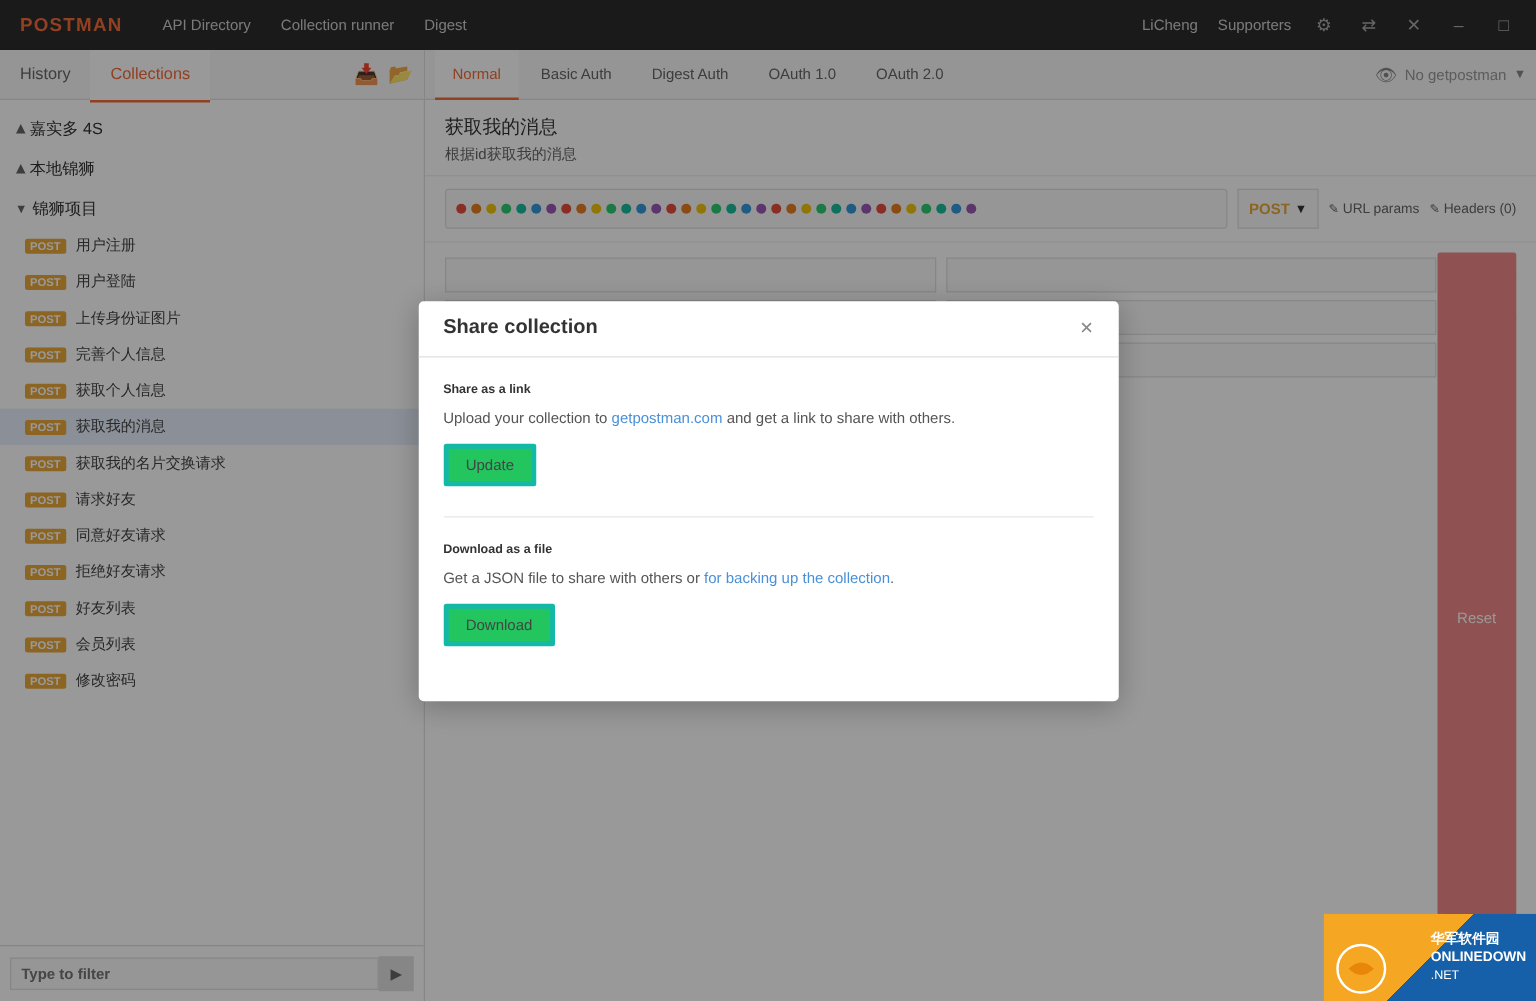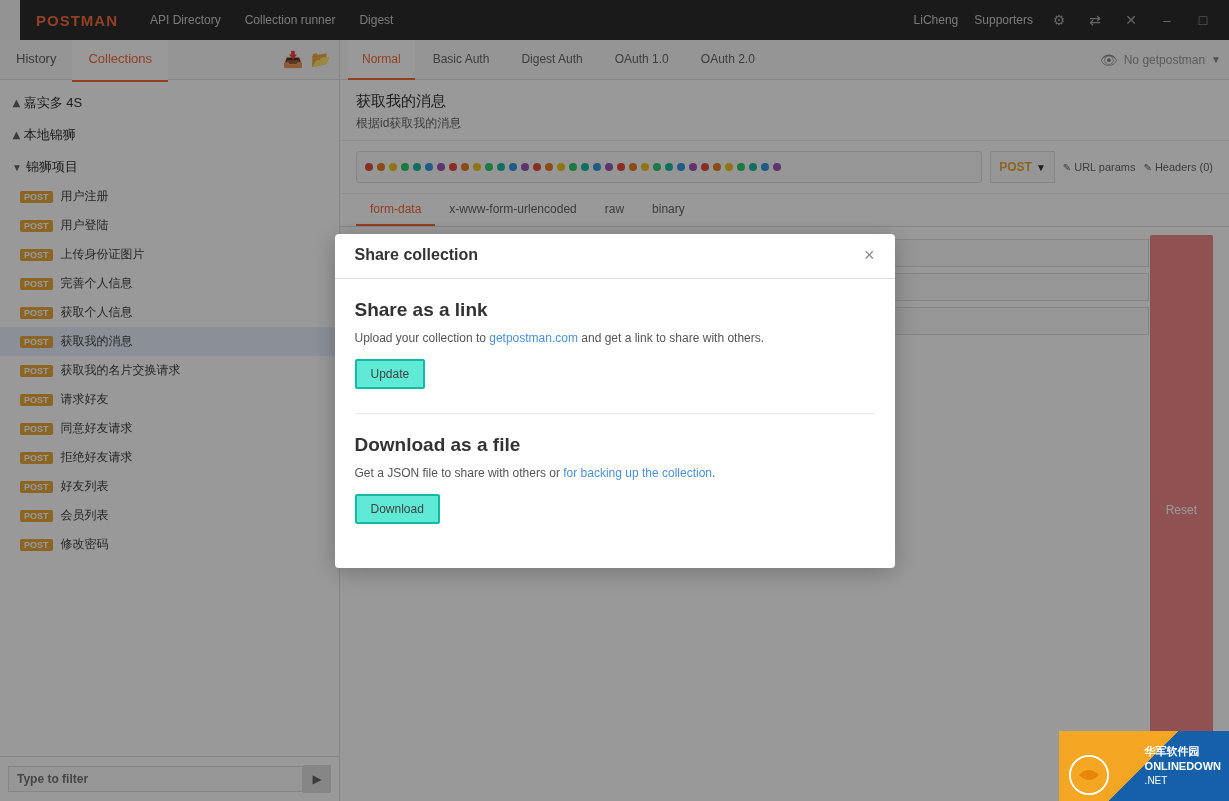--- a/index.html
+++ b/index.html
@@ -7,21 +7,20 @@
 
     
     .top-nav {
       background: #2c2c2c;
       height: 40px;
       display: flex;
       align-items: center;
       padding: 0 16px;
       gap: 24px;
       color: #ccc;
-      margin-left: 20px;
     }
     .top-nav .brand {
       color: #f26b3a;
       font-weight: bold;
       font-size: 15px;
       letter-spacing: 1px;
       margin-right: 8px;
     }
     .top-nav .nav-link {
       color: #ccc;
@@ -390,37 +389,37 @@
       font-size: 18px;
       line-height: 1;
     }
     .modal-body {
       padding: 20px;
     }
     .share-section {
       margin-bottom: 24px;
     }
     .share-section-title {
-      font-size: 19px;
+      font-size: 10px;
       font-weight: 600;
       color: #333;
       margin-bottom: 8px;
     }
     .share-section-desc {
       font-size: 12px;
       color: #555;
       margin-bottom: 12px;
       line-height: 1.5;
     }
     .share-section-desc a, .share-section-desc .link-text {
       color: #4a90d9;
     }
     .share-btn {
-      border: 2px solid #14b8a6;
-      background: #5eead4;
+      border: 4px solid #14b8a6;
+      background: #22c55e;
       padding: 6px 14px;
       font-size: 12px;
       cursor: pointer;
       color: #444;
       border-radius: 2px;
     }
     .modal-divider {
       border: none;
       border-top: 1px solid #e8e8e8;
       margin: 8px 0 20px;
@@ -628,26 +627,20 @@
       <span class="url-btn">
         <span style="font-size:10px;">✎</span>
         <span>URL params</span>
       </span>
       <span class="url-btn">
         <span style="font-size:10px;">✎</span>
         <span>Headers (0)</span>
       </span>
     </div>
 
-    <div class="params-tabs">
-      <div class="param-tab active">form-data</div>
-      <div class="param-tab">x-www-form-urlencoded</div>
-      <div class="param-tab">raw</div>
-      <div class="param-tab">binary</div>
-    </div>
 
     <div class="params-area" style="position:relative;">
       <div class="param-row">
         <input class="param-input" type="text" style="">
         <input class="param-input" type="text" style="">
         <select class="param-select"><option>▼</option></select>
         <div class="param-remove">✕</div>
       </div>
       <div class="param-row">
         <input class="param-input" type="text" style="">

